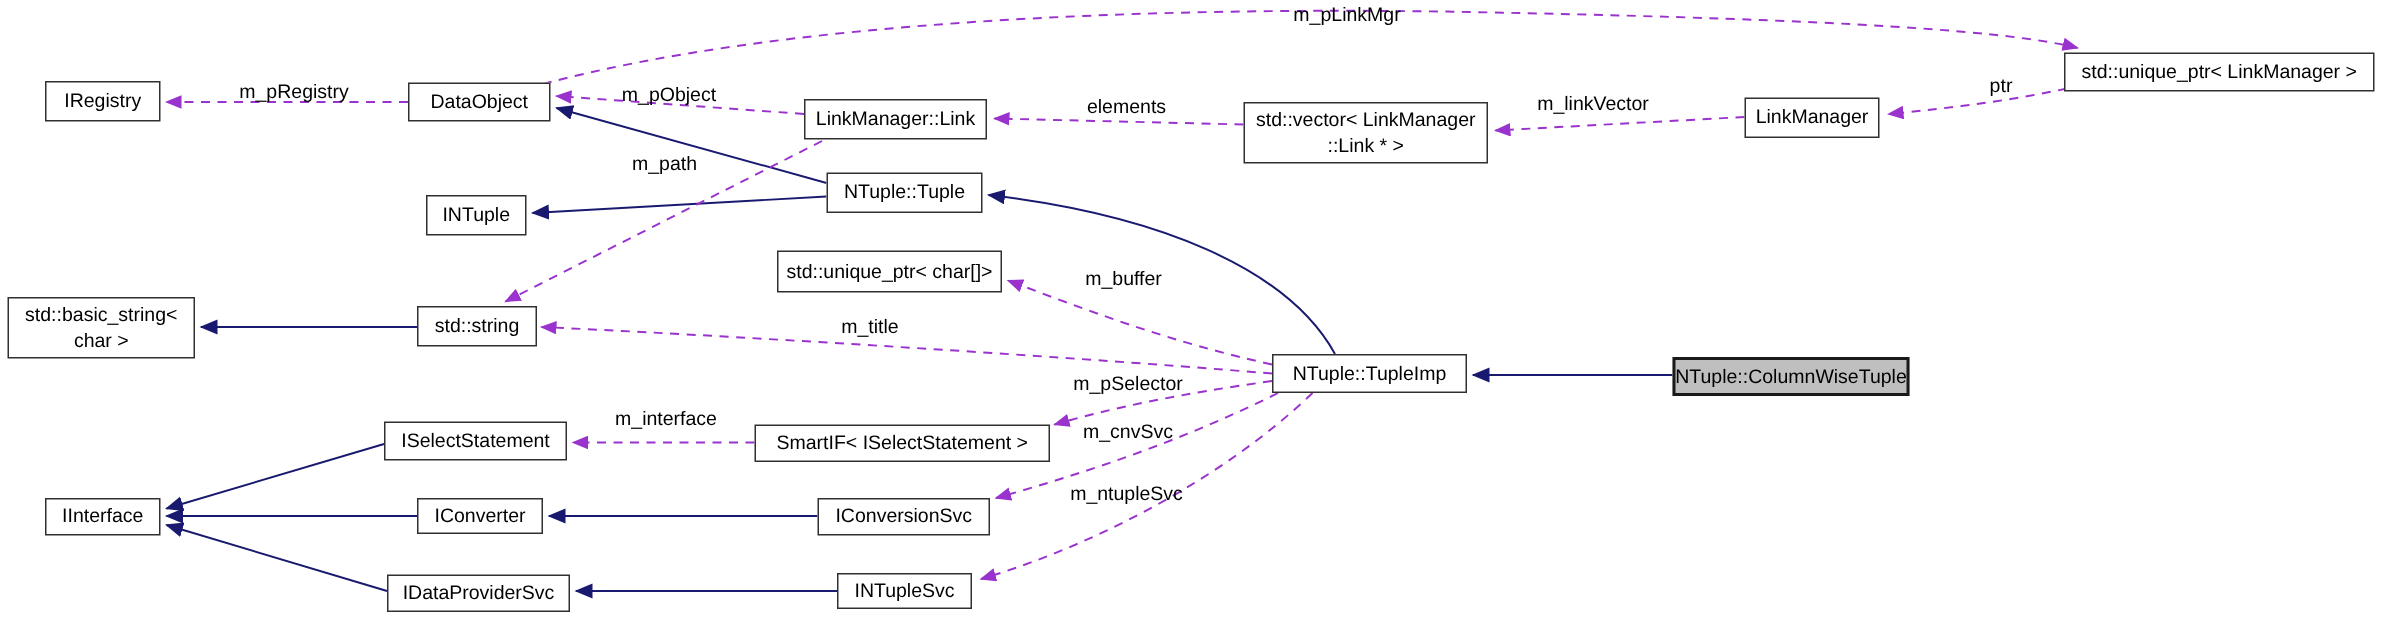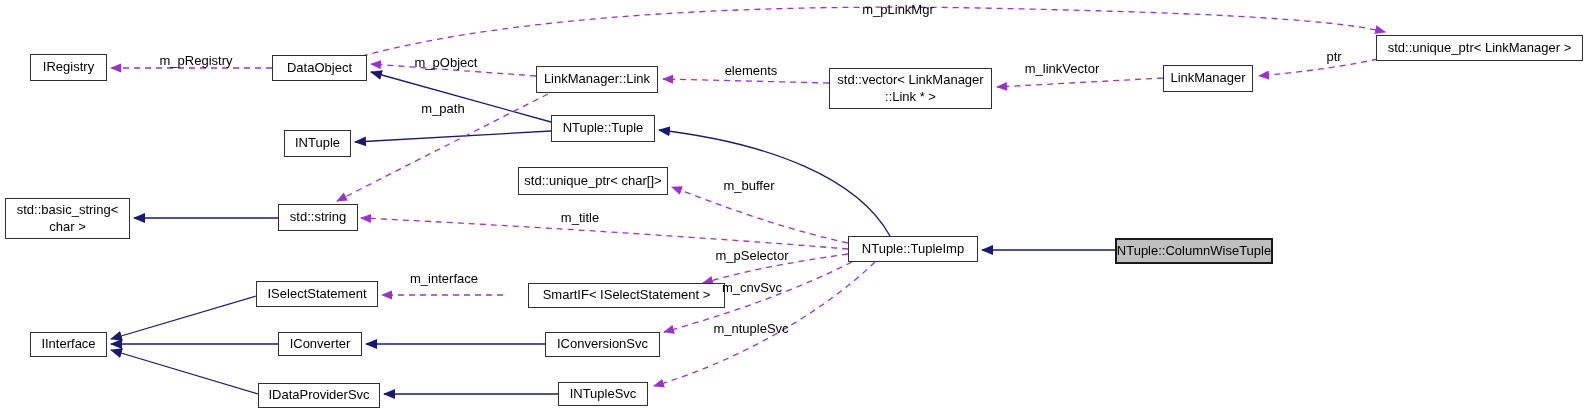--- a/index.html
+++ b/index.html
@@ -105,21 +105,21 @@
       </div>
       <div class="node" style="left: 848px; top: 236px; width: 130px; height: 26px;">
         <div>NTuple::TupleImp</div>
       </div>
       <div class="node highlight" style="left: 1115px; top: 238px; width: 158px; height: 26px; justify-content: center;">
         <div>NTuple::ColumnWiseTuple</div>
       </div>
       <div class="node" style="left: 256px; top: 281px; width: 122px; height: 26px;">
         <div>ISelectStatement</div>
       </div>
-      <div class="node" style="left: 528px; top: 283px; width: 197px; height: 25px;">
+      <div class="node" style="left: 503px; top: 283px; width: 197px; height: 25px;">
         <div>SmartIF&lt; ISelectStatement &gt;</div>
       </div>
       <div class="node" style="left: 30px; top: 332px; width: 77px; height: 25px; text-align: right;">
         <div>IInterface</div>
       </div>
       <div class="node" style="left: 278px; top: 332px; width: 84px; height: 24px;">
         <div>IConverter</div>
       </div>
       <div class="node" style="left: 545px; top: 332px; width: 115px; height: 25px;">
         <div>IConversionSvc</div>

